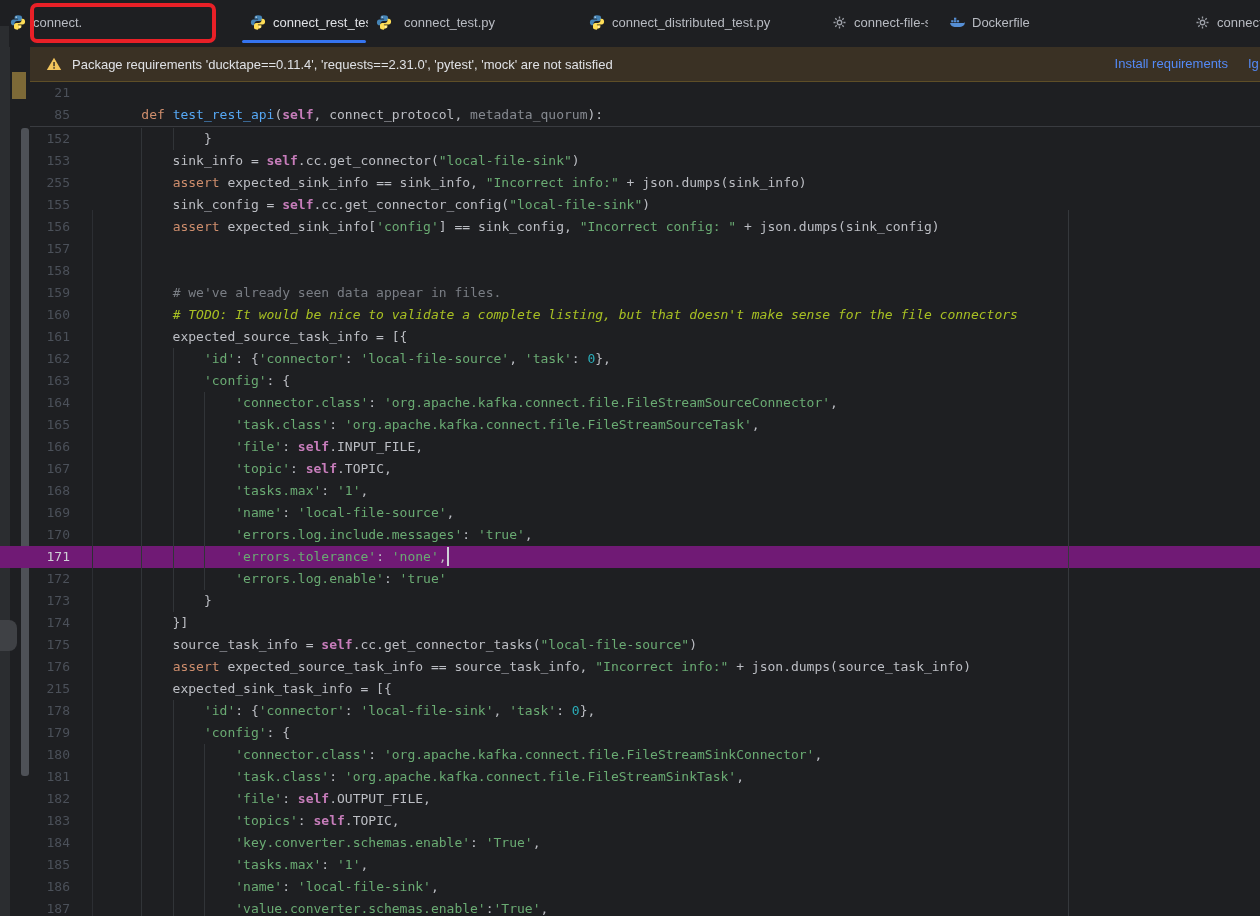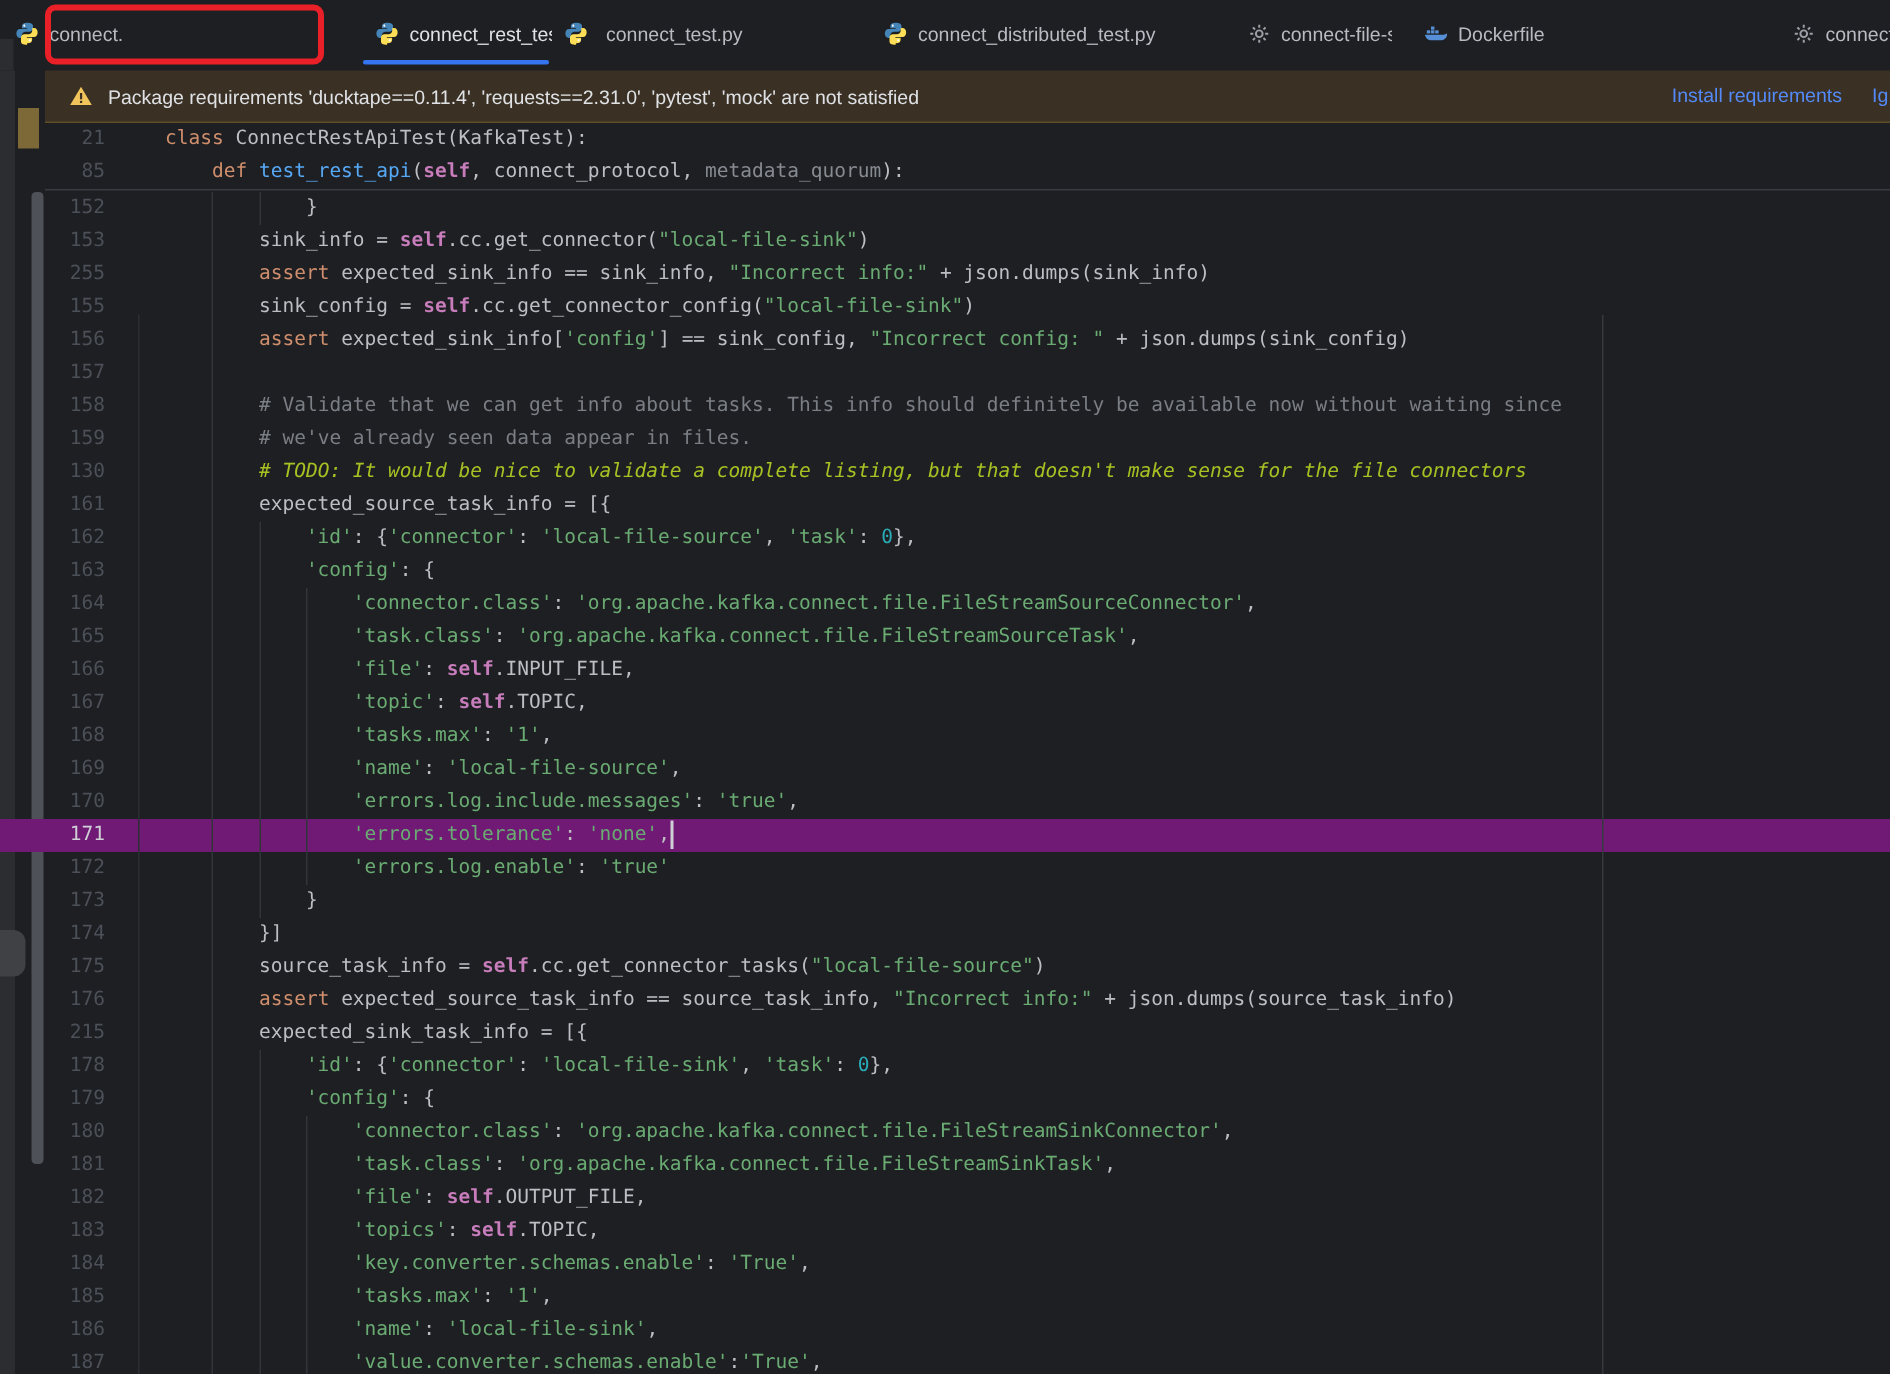--- a/index.html
+++ b/index.html
@@ -179,23 +179,23 @@
 <div class="editor">
   <div class="gutter-sep"></div>
   <div class="margin-line"></div>
   <div class="lines" id="lines">
       <div class="code-line"><span class="lnum">152</span><div class="guide" style="left: calc(4ch + 110px);"></div><div class="guide" style="left: calc(8ch + 110px);"></div><span class="ctext"><span class="tk-p">            }</span></span></div>
       <div class="code-line"><span class="lnum">153</span><div class="guide" style="left: calc(4ch + 110px);"></div><span class="ctext"><span class="tk-p">        sink_info = </span><span class="tk-f">self</span><span class="tk-p">.cc.get_connector(</span><span class="tk-s">"local-file-sink"</span><span class="tk-p">)</span></span></div>
       <div class="code-line"><span class="lnum">255</span><div class="guide" style="left: calc(4ch + 110px);"></div><span class="ctext"><span class="tk-p">        </span><span class="tk-k">assert</span><span class="tk-p"> expected_sink_info == sink_info, </span><span class="tk-s">"Incorrect info:"</span><span class="tk-p"> + json.dumps(sink_info)</span></span></div>
       <div class="code-line"><span class="lnum">155</span><div class="guide" style="left: calc(4ch + 110px);"></div><span class="ctext"><span class="tk-p">        sink_config = </span><span class="tk-f">self</span><span class="tk-p">.cc.get_connector_config(</span><span class="tk-s">"local-file-sink"</span><span class="tk-p">)</span></span></div>
       <div class="code-line"><span class="lnum">156</span><div class="guide" style="left: calc(4ch + 110px);"></div><span class="ctext"><span class="tk-p">        </span><span class="tk-k">assert</span><span class="tk-p"> expected_sink_info[</span><span class="tk-s">'config'</span><span class="tk-p">] == sink_config, </span><span class="tk-s">"Incorrect config: "</span><span class="tk-p"> + json.dumps(sink_config)</span></span></div>
       <div class="code-line"><span class="lnum">157</span><div class="guide" style="left: calc(4ch + 110px);"></div><span class="ctext"></span></div>
-      <div class="code-line"><span class="lnum">158</span><div class="guide" style="left: calc(4ch + 110px);"></div><span class="ctext"><span class="tk-p">        </span><span class="tk-c"># Validate that we can get info about tasks. This info should definitely be available now without waiting since</span></span></div>
+      <div class="code-line"><span class="lnum">158</span><div class="guide" style="left: calc(4ch + 110px);"></div><span class="ctext"><span class="tk-p">        </span></span></div>
       <div class="code-line"><span class="lnum">159</span><div class="guide" style="left: calc(4ch + 110px);"></div><span class="ctext"><span class="tk-p">        </span><span class="tk-c"># we've already seen data appear in files.</span></span></div>
-      <div class="code-line"><span class="lnum">130</span><div class="guide" style="left: calc(4ch + 110px);"></div><span class="ctext"><span class="tk-p">        </span><span class="tk-t"># TODO: It would be nice to validate a complete listing, but that doesn't make sense for the file connectors</span></span></div>
+      <div class="code-line"><span class="lnum">160</span><div class="guide" style="left: calc(4ch + 110px);"></div><span class="ctext"><span class="tk-p">        </span><span class="tk-t"># TODO: It would be nice to validate a complete listing, but that doesn't make sense for the file connectors</span></span></div>
       <div class="code-line"><span class="lnum">161</span><div class="guide" style="left: calc(4ch + 110px);"></div><span class="ctext"><span class="tk-p">        expected_source_task_info = [{</span></span></div>
       <div class="code-line"><span class="lnum">162</span><div class="guide" style="left: calc(4ch + 110px);"></div><div class="guide" style="left: calc(8ch + 110px);"></div><span class="ctext"><span class="tk-p">            </span><span class="tk-s">'id'</span><span class="tk-p">: {</span><span class="tk-s">'connector'</span><span class="tk-p">: </span><span class="tk-s">'local-file-source'</span><span class="tk-p">, </span><span class="tk-s">'task'</span><span class="tk-p">: </span><span class="tk-n">0</span><span class="tk-p">},</span></span></div>
       <div class="code-line"><span class="lnum">163</span><div class="guide" style="left: calc(4ch + 110px);"></div><div class="guide" style="left: calc(8ch + 110px);"></div><span class="ctext"><span class="tk-p">            </span><span class="tk-s">'config'</span><span class="tk-p">: {</span></span></div>
       <div class="code-line"><span class="lnum">164</span><div class="guide" style="left: calc(4ch + 110px);"></div><div class="guide" style="left: calc(8ch + 110px);"></div><div class="guide" style="left: calc(12ch + 110px);"></div><span class="ctext"><span class="tk-p">                </span><span class="tk-s">'connector.class'</span><span class="tk-p">: </span><span class="tk-s">'org.apache.kafka.connect.file.FileStreamSourceConnector'</span><span class="tk-p">,</span></span></div>
       <div class="code-line"><span class="lnum">165</span><div class="guide" style="left: calc(4ch + 110px);"></div><div class="guide" style="left: calc(8ch + 110px);"></div><div class="guide" style="left: calc(12ch + 110px);"></div><span class="ctext"><span class="tk-p">                </span><span class="tk-s">'task.class'</span><span class="tk-p">: </span><span class="tk-s">'org.apache.kafka.connect.file.FileStreamSourceTask'</span><span class="tk-p">,</span></span></div>
       <div class="code-line"><span class="lnum">166</span><div class="guide" style="left: calc(4ch + 110px);"></div><div class="guide" style="left: calc(8ch + 110px);"></div><div class="guide" style="left: calc(12ch + 110px);"></div><span class="ctext"><span class="tk-p">                </span><span class="tk-s">'file'</span><span class="tk-p">: </span><span class="tk-f">self</span><span class="tk-p">.INPUT_FILE,</span></span></div>
       <div class="code-line"><span class="lnum">167</span><div class="guide" style="left: calc(4ch + 110px);"></div><div class="guide" style="left: calc(8ch + 110px);"></div><div class="guide" style="left: calc(12ch + 110px);"></div><span class="ctext"><span class="tk-p">                </span><span class="tk-s">'topic'</span><span class="tk-p">: </span><span class="tk-f">self</span><span class="tk-p">.TOPIC,</span></span></div>
       <div class="code-line"><span class="lnum">168</span><div class="guide" style="left: calc(4ch + 110px);"></div><div class="guide" style="left: calc(8ch + 110px);"></div><div class="guide" style="left: calc(12ch + 110px);"></div><span class="ctext"><span class="tk-p">                </span><span class="tk-s">'tasks.max'</span><span class="tk-p">: </span><span class="tk-s">'1'</span><span class="tk-p">,</span></span></div>
       <div class="code-line"><span class="lnum">169</span><div class="guide" style="left: calc(4ch + 110px);"></div><div class="guide" style="left: calc(8ch + 110px);"></div><div class="guide" style="left: calc(12ch + 110px);"></div><span class="ctext"><span class="tk-p">                </span><span class="tk-s">'name'</span><span class="tk-p">: </span><span class="tk-s">'local-file-source'</span><span class="tk-p">,</span></span></div>
       <div class="code-line"><span class="lnum">170</span><div class="guide" style="left: calc(4ch + 110px);"></div><div class="guide" style="left: calc(8ch + 110px);"></div><div class="guide" style="left: calc(12ch + 110px);"></div><span class="ctext"><span class="tk-p">                </span><span class="tk-s">'errors.log.include.messages'</span><span class="tk-p">: </span><span class="tk-s">'true'</span><span class="tk-p">,</span></span></div>
@@ -211,16 +211,16 @@
       <div class="code-line"><span class="lnum">180</span><div class="guide" style="left: calc(4ch + 110px);"></div><div class="guide" style="left: calc(8ch + 110px);"></div><div class="guide" style="left: calc(12ch + 110px);"></div><span class="ctext"><span class="tk-p">                </span><span class="tk-s">'connector.class'</span><span class="tk-p">: </span><span class="tk-s">'org.apache.kafka.connect.file.FileStreamSinkConnector'</span><span class="tk-p">,</span></span></div>
       <div class="code-line"><span class="lnum">181</span><div class="guide" style="left: calc(4ch + 110px);"></div><div class="guide" style="left: calc(8ch + 110px);"></div><div class="guide" style="left: calc(12ch + 110px);"></div><span class="ctext"><span class="tk-p">                </span><span class="tk-s">'task.class'</span><span class="tk-p">: </span><span class="tk-s">'org.apache.kafka.connect.file.FileStreamSinkTask'</span><span class="tk-p">,</span></span></div>
       <div class="code-line"><span class="lnum">182</span><div class="guide" style="left: calc(4ch + 110px);"></div><div class="guide" style="left: calc(8ch + 110px);"></div><div class="guide" style="left: calc(12ch + 110px);"></div><span class="ctext"><span class="tk-p">                </span><span class="tk-s">'file'</span><span class="tk-p">: </span><span class="tk-f">self</span><span class="tk-p">.OUTPUT_FILE,</span></span></div>
       <div class="code-line"><span class="lnum">183</span><div class="guide" style="left: calc(4ch + 110px);"></div><div class="guide" style="left: calc(8ch + 110px);"></div><div class="guide" style="left: calc(12ch + 110px);"></div><span class="ctext"><span class="tk-p">                </span><span class="tk-s">'topics'</span><span class="tk-p">: </span><span class="tk-f">self</span><span class="tk-p">.TOPIC,</span></span></div>
       <div class="code-line"><span class="lnum">184</span><div class="guide" style="left: calc(4ch + 110px);"></div><div class="guide" style="left: calc(8ch + 110px);"></div><div class="guide" style="left: calc(12ch + 110px);"></div><span class="ctext"><span class="tk-p">                </span><span class="tk-s">'key.converter.schemas.enable'</span><span class="tk-p">: </span><span class="tk-s">'True'</span><span class="tk-p">,</span></span></div>
       <div class="code-line"><span class="lnum">185</span><div class="guide" style="left: calc(4ch + 110px);"></div><div class="guide" style="left: calc(8ch + 110px);"></div><div class="guide" style="left: calc(12ch + 110px);"></div><span class="ctext"><span class="tk-p">                </span><span class="tk-s">'tasks.max'</span><span class="tk-p">: </span><span class="tk-s">'1'</span><span class="tk-p">,</span></span></div>
       <div class="code-line"><span class="lnum">186</span><div class="guide" style="left: calc(4ch + 110px);"></div><div class="guide" style="left: calc(8ch + 110px);"></div><div class="guide" style="left: calc(12ch + 110px);"></div><span class="ctext"><span class="tk-p">                </span><span class="tk-s">'name'</span><span class="tk-p">: </span><span class="tk-s">'local-file-sink'</span><span class="tk-p">,</span></span></div>
       <div class="code-line"><span class="lnum">187</span><div class="guide" style="left: calc(4ch + 110px);"></div><div class="guide" style="left: calc(8ch + 110px);"></div><div class="guide" style="left: calc(12ch + 110px);"></div><span class="ctext"><span class="tk-p">                </span><span class="tk-s">'value.converter.schemas.enable'</span><span class="tk-p">:</span><span class="tk-s">'True'</span><span class="tk-p">,</span></span></div>
     </div>
   <div class="sticky" id="sticky">
-      <div class="code-line"><span class="lnum">21</span><span class="ctext"><span class="tk-k">class</span><span class="tk-p"> ConnectRestApiTest(KafkaTest):</span></span></div>
+      <div class="code-line"><span class="lnum">21</span></div>
       <div class="code-line"><span class="lnum">85</span><span class="ctext"><span class="tk-p">    </span><span class="tk-k">def</span><span class="tk-p"> </span><span class="tk-b">test_rest_api</span><span class="tk-p">(</span><span class="tk-f">self</span><span class="tk-p">, connect_protocol, </span><span class="tk-d">metadata_quorum</span><span class="tk-p">):</span></span></div>
     </div>
 </div>
 
 </body></html>

